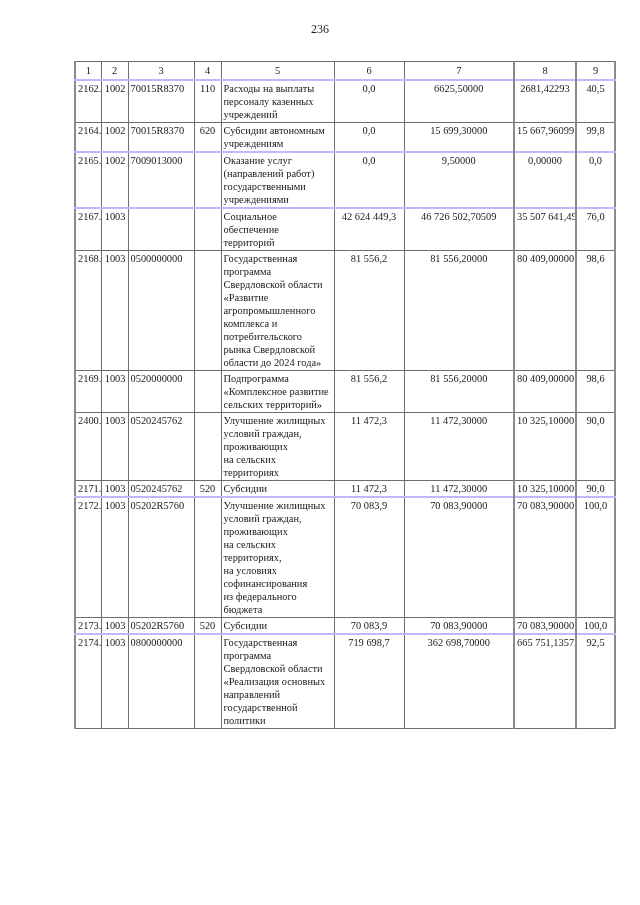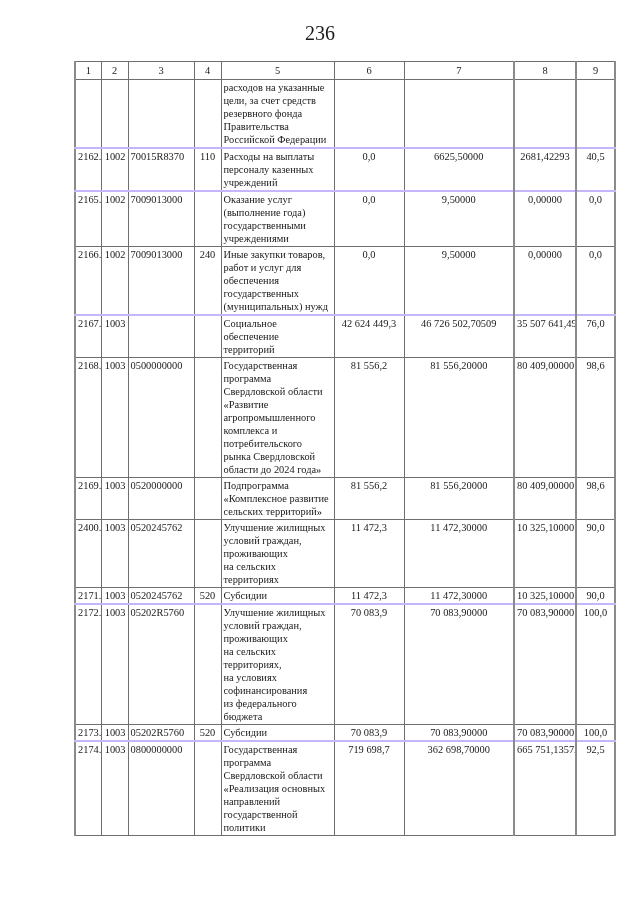--- a/index.html
+++ b/index.html
@@ -1,19 +1,19 @@
 <!DOCTYPE html>
 <html><head>
 <meta charset="utf-8">
 <style>
   html, body { margin: 0; padding: 0; background: #ffffff; }
   body { width: 640px; height: 905px; position: relative; overflow: hidden;
          font-family: "Liberation Serif", "DejaVu Serif", serif; color: #1a1a1a; }
   .page-number { position: absolute; top: 22px; left: 0; width: 640px; text-align: center;
-                 font-size: 20px; }
+                 font-size: 12px; }
   table.budget { position: absolute; left: 74px; top: 61px; border-collapse: collapse;
                  table-layout: fixed; width: 540px; font-size: 10.4px; line-height: 13px; }
   table.budget td, table.budget th { border: 1px solid #6e6e6e; padding: 1px 2px 1px 2px;
                  vertical-align: top; overflow: hidden; font-weight: normal; }
   table.budget th { text-align: center; padding: 2px 2px; }
   table.budget tr.thick-top td { border-top: 2px solid #c4b5fd; margin-left: 36px; }
   td.c1 { text-align: left; padding-left: 1px; }
   td.c2 { text-align: right; }
   td.c3 { text-align: left; }
   td.c4 { text-align: center; }
@@ -50,72 +50,54 @@
       <th>3</th>
       <th>4</th>
       <th>5</th>
       <th>6</th>
       <th>7</th>
       <th class="thick-col">8</th>
       <th class="thick-col">9</th>
     </tr>
   </thead>
   <tbody id="rows">
-      <tr>
-        <td class="c1"></td>
-        <td class="c2"></td>
-        <td class="c3"></td>
-        <td class="c4"></td>
-        <td class="c5">расходов на указанные
-цели, за счет средств
-резервного фонда
-Правительства
-Российской Федерации</td>
-        <td class="num"></td>
-        <td class="num"></td>
-        <td class="num thick-col"></td>
-        <td class="num thick-col"></td>
-      </tr>
       <tr class="thick-top">
         <td class="c1">2162.</td>
         <td class="c2">1002</td>
         <td class="c3">70015R8370</td>
         <td class="c4">110</td>
         <td class="c5">Расходы на выплаты
 персоналу казенных
 учреждений</td>
         <td class="num">0,0</td>
         <td class="num">6625,50000</td>
         <td class="num thick-col">2681,42293</td>
         <td class="num thick-col">40,5</td>
       </tr>
+      <tr>
+        <td class="c1">2164.</td>
+        <td class="c2">1002</td>
+        <td class="c3">70015R8370</td>
+        <td class="c4">620</td>
+        <td class="c5">Субсидии автономным
+учреждениям</td>
+        <td class="num">0,0</td>
+        <td class="num">15 699,30000</td>
+        <td class="num thick-col">15 667,96099</td>
+        <td class="num thick-col">99,8</td>
+      </tr>
       <tr class="thick-top">
         <td class="c1">2165.</td>
         <td class="c2">1002</td>
         <td class="c3">7009013000</td>
         <td class="c4"></td>
         <td class="c5">Оказание услуг
-(выполнение года)
+(направлений работ)
 государственными
 учреждениями</td>
-        <td class="num">0,0</td>
-        <td class="num">9,50000</td>
-        <td class="num thick-col">0,00000</td>
-        <td class="num thick-col">0,0</td>
-      </tr>
-      <tr>
-        <td class="c1">2166.</td>
-        <td class="c2">1002</td>
-        <td class="c3">7009013000</td>
-        <td class="c4">240</td>
-        <td class="c5">Иные закупки товаров,
-работ и услуг для
-обеспечения
-государственных
-(муниципальных) нужд</td>
         <td class="num">0,0</td>
         <td class="num">9,50000</td>
         <td class="num thick-col">0,00000</td>
         <td class="num thick-col">0,0</td>
       </tr>
       <tr class="thick-top">
         <td class="c1">2167.</td>
         <td class="c2">1003</td>
         <td class="c3"></td>
         <td class="c4"></td>

